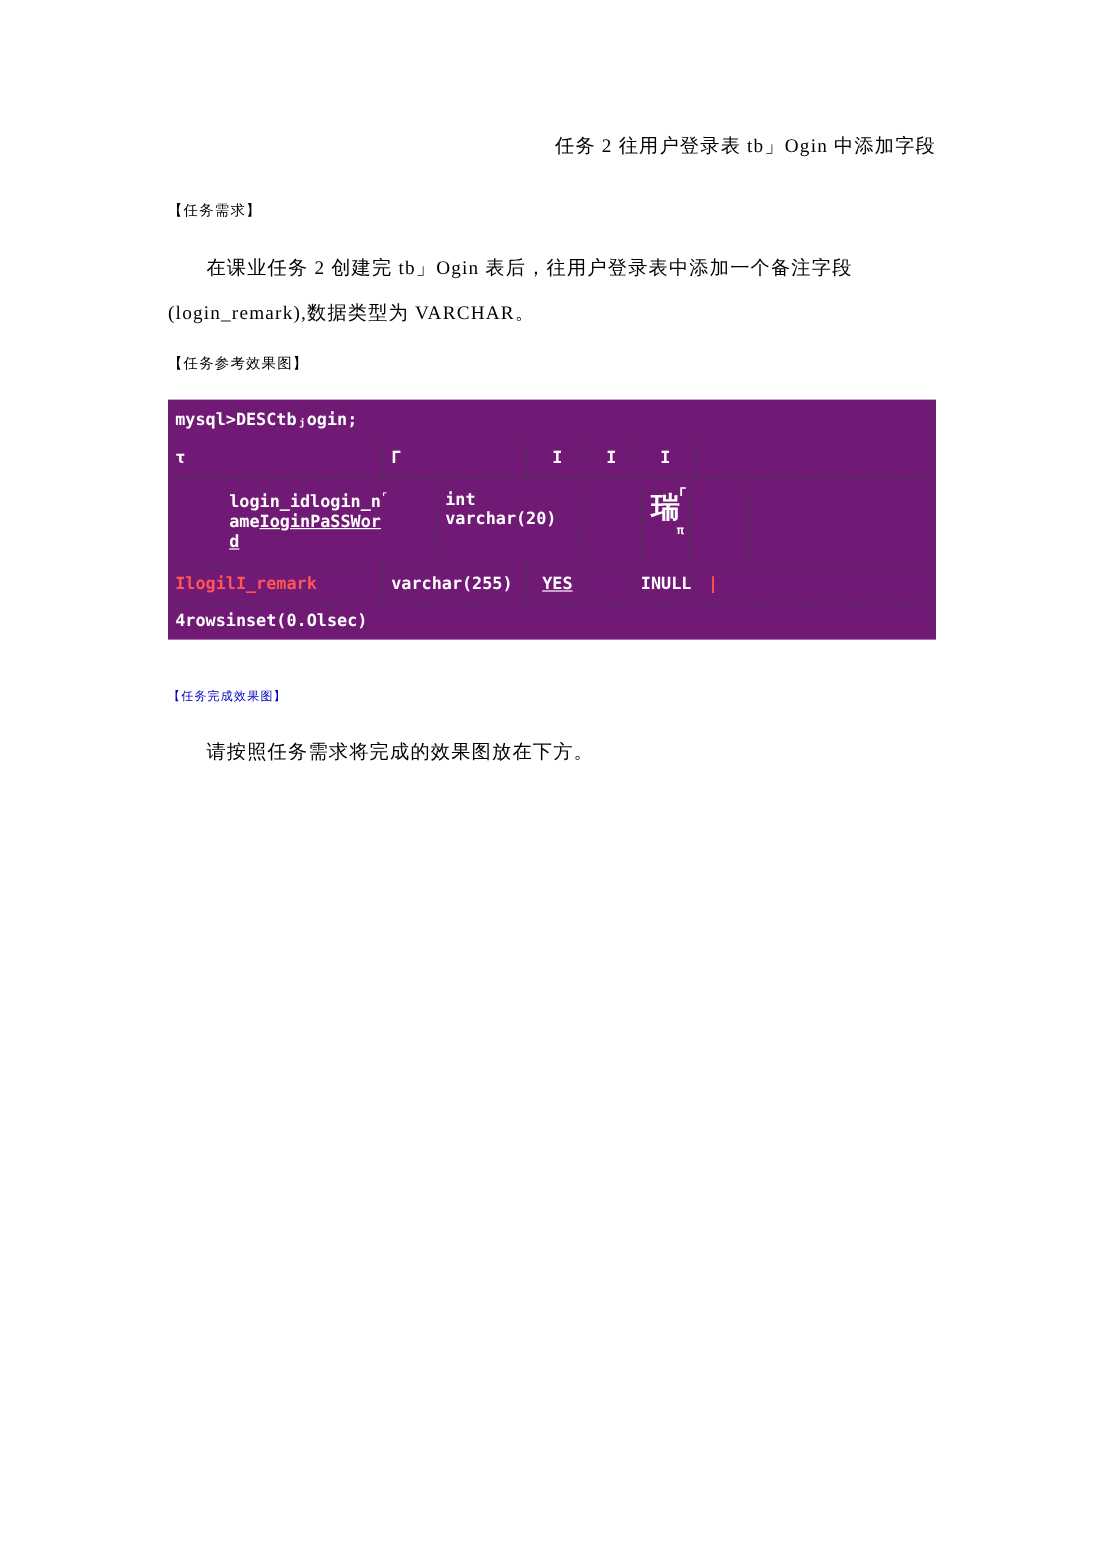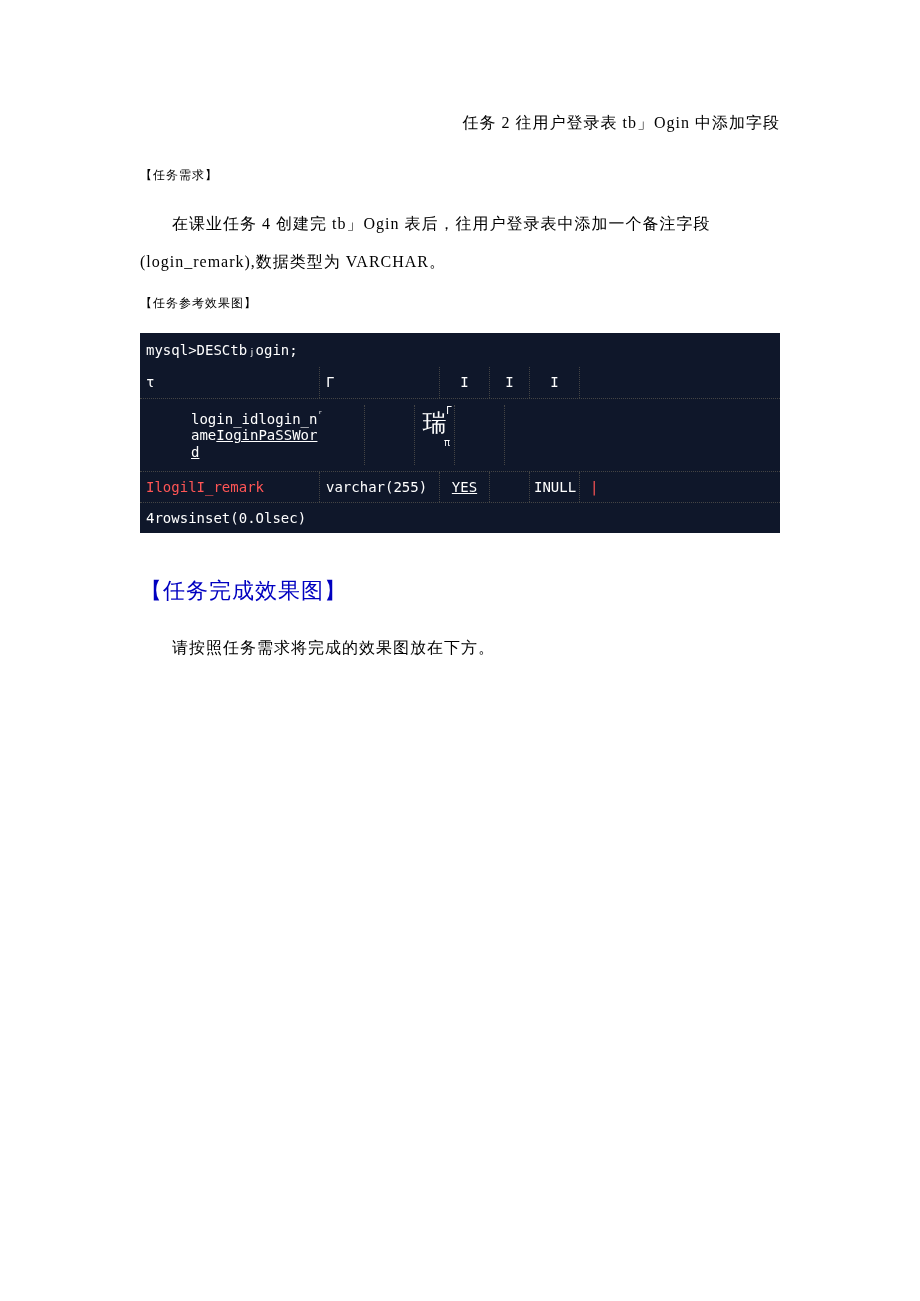--- a/index.html
+++ b/index.html
@@ -26,34 +26,35 @@
     .body-text {
       line-height: 2.4;
       margin-bottom: 12px;
       letter-spacing: 1px;
     }
     .indent {
       text-indent: 2em;
     }
     .section-label-blue {
       color: #0000c0;
-      font-size: 22px;
+      font-size: 10px;
       margin-bottom: 20px;
       margin-top: 40px;
       letter-spacing: 1px;
     }
     .terminal {
-      background: #0f172a;
+      background: #701a75;
       color: #fff;
       font-family: "SimSun", monospace;
       font-size: 14px;
       width: 100%;
       margin-top: 20px;
       margin-bottom: 10px;
       padding: 0;
+      font-weight: bold;
     }
     .term-row {
       display: flex;
       align-items: stretch;
       border-bottom: 1px dotted #444;
     }
     .term-row:last-child { border-bottom: none; }
     .c1 { width: 180px; padding: 4px 6px; }
     .c2 { width: 120px; padding: 4px 6px; }
     .c3 { width: 50px; padding: 4px 4px; text-align: center; }
@@ -68,40 +69,44 @@
     .tall { line-height: 1.2; padding-top: 6px; padding-bottom: 6px; padding-left: 45px; }
     .big-ch { font-size: 24px; }
     .sup-mark { font-size: 10px; vertical-align: super; }
   </style>
 </head>
 <body>
 
 <div class="title">任务 2 往用户登录表 tb」Ogin 中添加字段</div>
 
 <div class="section-label">【任务需求】</div>
-<p class="body-text indent">在课业任务 4 创建完 tb」Ogin 表后，往用户登录表中添加一个备注字段 (login_remark),数据类型为 VARCHAR。</p>
+<p class="body-text indent">在课业任务 2 创建完 tb」Ogin 表后，往用户登录表中添加一个备注字段 (login_remark),数据类型为 VARCHAR。</p>
 
 <div class="section-label">【任务参考效果图】</div>
 
 <div class="terminal">
   <div class="prompt-row">mysql&gt;DESCtbⱼogin;</div>
 
   <div class="term-row">
     <div class="c1 dotted-r">τ</div>
     <div class="c2 dotted-r">Γ</div>
     <div class="c3 dotted-r">I</div>
     <div class="c4 dotted-r">I</div>
     <div class="c5 dotted-r">I</div>
   </div>
 
   <div class="term-row tall">
     <div class="c1 dotted-r">
       <div><span>login_idlogin_n</span><span class="sup-mark">ʳ</span></div>
       <div><span>ame</span><span class="ul">IoginPaSSWor</span></div>
       <div class="ul">d</div>
+    </div>
+    <div class="c2 dotted-r">
+      <div>int</div>
+      <div>varchar(20)</div>
     </div>
     <div class="c3 dotted-r"></div>
     <div class="c4 dotted-r" style="position:relative;">
       <div style="position:absolute;top:0;right:2px;font-size:10px;">Γ</div>
       <div class="big-ch">瑞</div>
       <div style="font-size:10px;text-align:right;">π</div>
     </div>
     <div class="c5 dotted-r"></div>
   </div>
 

